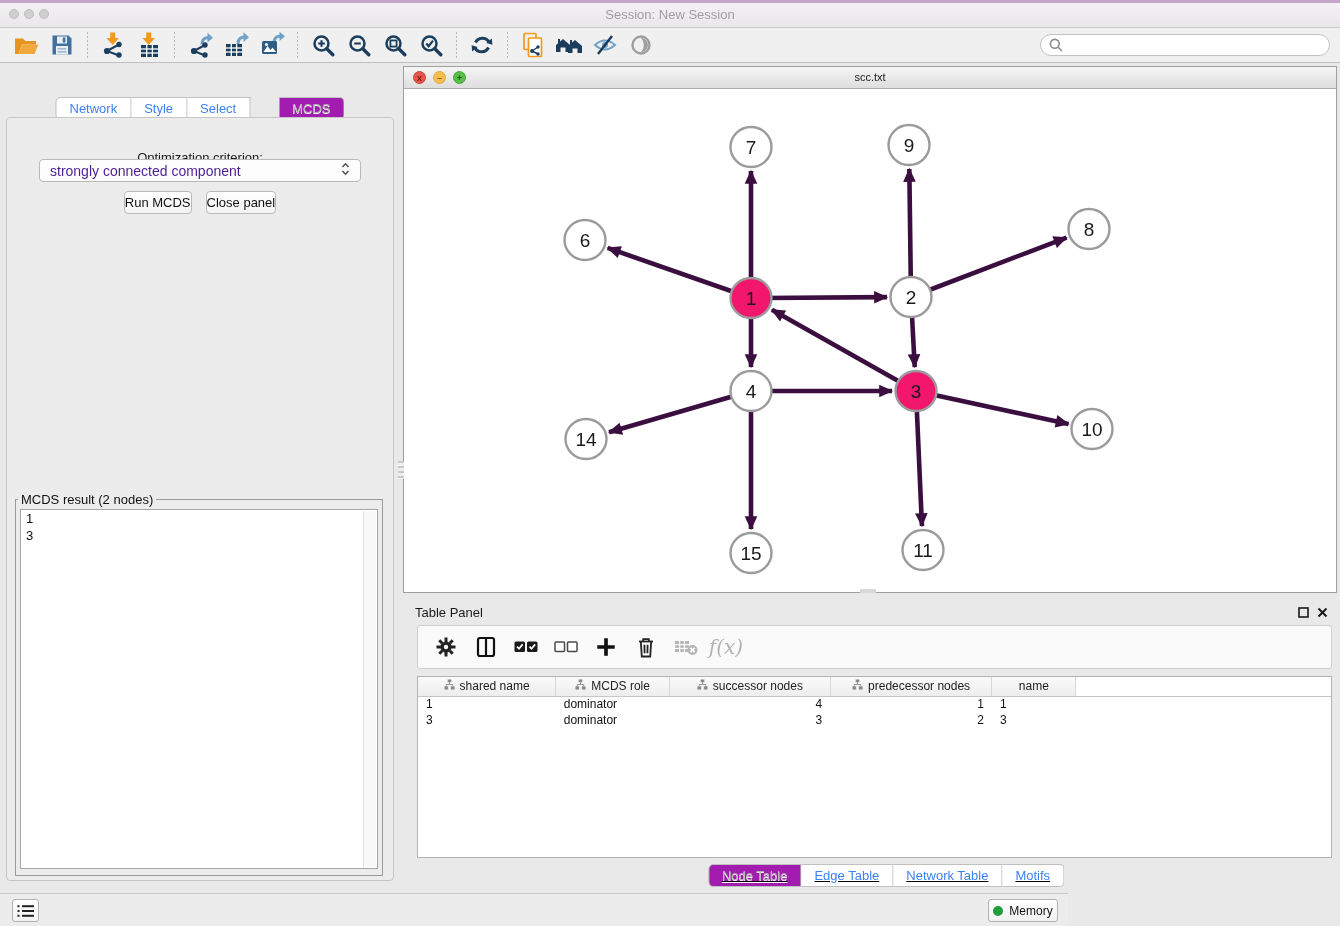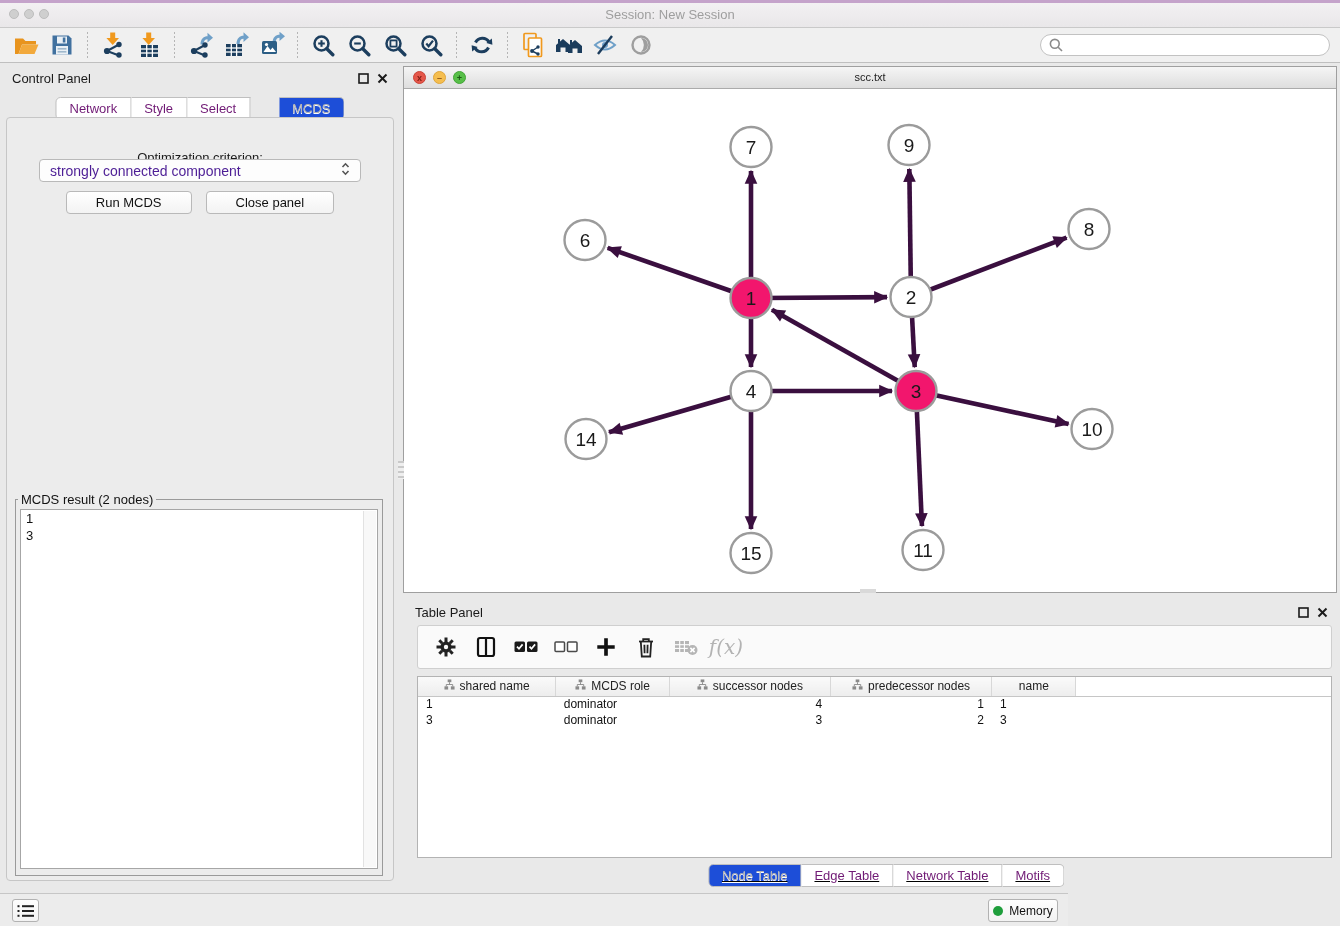--- a/index.html
+++ b/index.html
@@ -27,33 +27,33 @@
     border:1px solid #C2C2C2; border-radius:12px; display:flex; align-items:center; padding:0 8px; }
   .search input { border:none; outline:none; flex:1; font-size:13px; font-family:"Liberation Sans",sans-serif; background:transparent; margin-left:5px; }
   
   .control-panel { position:absolute; left:0; top:62px; width:400px; height:831px; }
   .panel-header { position:absolute; left:0; top:2px; right:0; height:28px; display:flex; align-items:center; padding:0 12px; }
   .panel-header .ph-title { font-size:13px; color:#1A1A1A; }
   .ph-icons { margin-left:auto; display:flex; gap:8px; align-items:center; }
   .ph-icons svg { display:block; cursor:pointer; }
   .seg-tabs { display:flex; }
   .cp-tabs { position:absolute; left:50%; transform:translateX(-50%); top:35px; }
-  .seg-tab { font-size:13px; padding:3px 13px; background:#fff; color:#701a75; border:1px solid #BFBFBF; border-left:none; cursor:pointer; white-space:nowrap; }
+  .seg-tab { font-size:13px; padding:3px 13px; background:#fff; color:#3b82f6; border:1px solid #BFBFBF; border-left:none; cursor:pointer; white-space:nowrap; }
   .seg-tab:first-child { border-left:1px solid #BFBFBF; border-radius:5px 0 0 5px; }
   .seg-tab:last-child { border-radius:0 5px 5px 0; }
-  .seg-tab.active { background:#1d4ed8; color:#B3B3B3; text-shadow:0 1px 0 #fff;margin-left:29px; }
+  .seg-tab.active { background:#a21caf; color:#B3B3B3; text-shadow:0 1px 0 #fff;margin-left:29px; }
   .cp-body { position:absolute; left:6px; right:6px; top:55px; height:764px;
     background:#ECECEC; border:1px solid #C6C6C6; border-radius:4px; }
   .opt-label { text-align:center; margin-top:32px; font-size:13px; color:#1A1A1A; }
   .select { position:absolute; left:32px; right:32px; top:41px; height:23px; background:#FDFDFD;
     border:1px solid #B9B9B9; border-radius:4px; display:flex; align-items:center; padding:0 10px; cursor:pointer; }
   .select .sel-val { font-size:14px; color:#4c1d95; }
   .select .stepper { margin-left:auto; }
   .btn-row { position:absolute; left:0; right:0; top:73px; display:flex; justify-content:center; gap:14px; }
-  .mac-btn { height:23px; padding:0 29px; font-size:13px; font-family:"Liberation Sans",sans-serif; color:#111;
+  .mac-btn { height:23px; padding:0 0; font-size:13px; font-family:"Liberation Sans",sans-serif; color:#111;
     background:linear-gradient(#FFFFFF,#F3F3F3); border:1px solid #B9B9B9; border-radius:4px; cursor:pointer; }
   fieldset.result { position:absolute; left:8px; right:10px; top:374px; bottom:4px; border:1px solid #9A9A9A; padding:0; }
   fieldset.result legend { font-size:13px; color:#111; padding:0 3px; margin-left:2px; }
   .result-area { position:absolute; left:4px; right:4px; top:2px; bottom:6px; background:#fff; border:1px solid #A6A6A6; overflow:hidden; }
   .result-line { font-size:13px; color:#111; padding:0 5px; line-height:17px; }
   .result-line:first-child { padding-top:2px; }
   .result-scroll { position:absolute; right:1px; top:1px; bottom:1px; width:13px; background:#F8F8F8; border-left:1px solid #E2E2E2; }
   
   .net-window { position:absolute; left:403px; top:66px; width:934px; height:527px;
     border:1px solid #9F9F9F; background:#fff; }
@@ -279,34 +279,20 @@
           <g fill="none" stroke="#8A8A8A" stroke-width="1.6">
             <circle cx="5.8" cy="5.8" r="4.4"></circle>
             <line x1="9.2" y1="9.2" x2="13" y2="13"></line>
           </g>
         </svg>
       <input value="" placeholder="" style="">
     </div>
   </div>
 
   <div class="control-panel">
-    <div class="panel-header">
-      <span class="ph-title">Control Panel</span>
-      <span class="ph-icons">
-        <svg width="11" height="11" viewBox="0 0 11 11">
-            <rect x="1" y="1" width="9" height="9" fill="none" stroke="#1A1A1A" stroke-width="1.6"></rect>
-          </svg>
-        <svg width="11" height="11" viewBox="0 0 11 11">
-            <g stroke="#1A1A1A" stroke-width="2">
-              <line x1="1.5" y1="1.5" x2="9.5" y2="9.5"></line>
-              <line x1="9.5" y1="1.5" x2="1.5" y2="9.5"></line>
-            </g>
-          </svg>
-      </span>
-    </div>
     <div class="cp-tabs seg-tabs" id="cp-tabs">
         <div class="seg-tab">Network</div>
         <div class="seg-tab">Style</div>
         <div class="seg-tab">Select</div>
         <div class="seg-tab active">MCDS</div>
       </div>
     <div class="cp-body">
       <div class="opt-label">Optimization criterion:</div>
       <div class="select">
         <span class="sel-val">strongly connected component</span>

